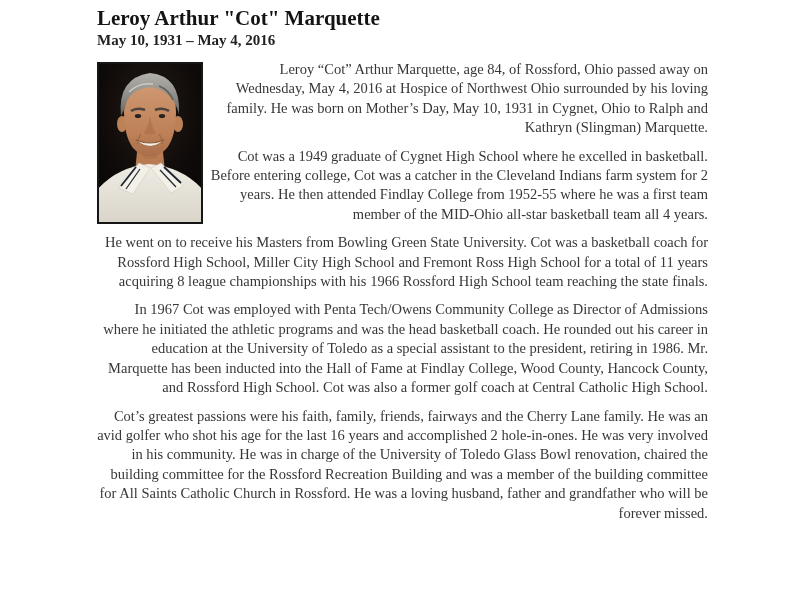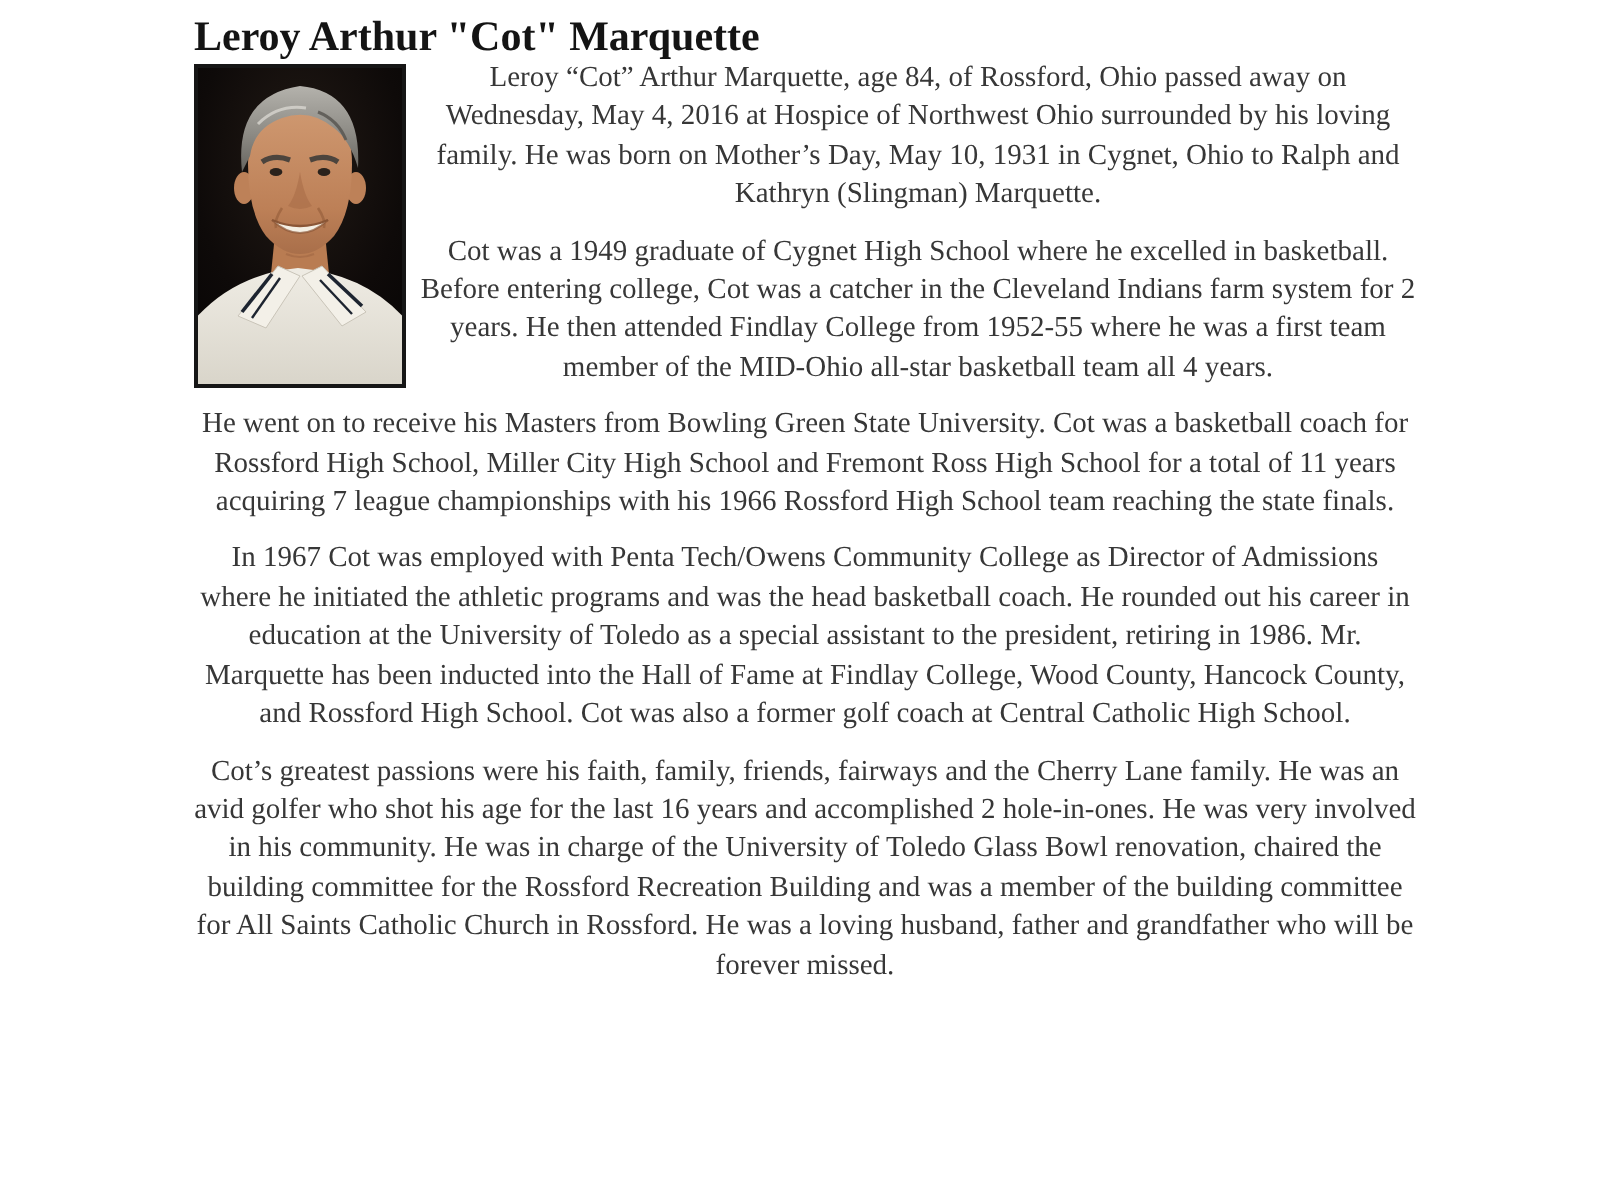--- a/index.html
+++ b/index.html
@@ -39,31 +39,32 @@
     border: 2px solid #161616;
     margin: 2px 7px 6px 0;
     background: #0a0808;
     overflow: hidden;
   }
   .photo-frame svg { display: block; width: 102px; height: 158px; }
   .obit p {
     font-size: 14.5px;
     line-height: 19.4px;
     margin: 0 0 9px 0;
-    text-align: center;
+    text-align: right;
     color: #373737;
   }
   .obit p:last-child { margin-bottom: 16px; }
 </style>
 </head>
 <body>
 
 <div class="page">
 
   <h1 class="title">Leroy Arthur "Cot" Marquette</h1>
+  <div class="dates">May 10, 1931 – May 4, 2016</div>
 
   <div class="obit">
 
     <figure class="photo-frame" style="margin-left:0;margin-top:2px;">
       <svg viewBox="0 0 102 158" aria-hidden="true">
         <defs>
           <radialGradient id="bgGrad" cx="50%" cy="30%" r="85%">
             <stop offset="0%" stop-color="#221a15"></stop>
             <stop offset="60%" stop-color="#0e0a09"></stop>
             <stop offset="100%" stop-color="#060404"></stop>
@@ -121,18 +122,18 @@
         <path d="M37 76 Q51 89 65 76 Q51 82 37 76 Z" fill="#f4efe3"></path>
         <path d="M37 76 Q51 82 65 76" stroke="#8a5636" stroke-width="1.2" fill="none"></path>
         <path d="M37 76 Q51 89 65 76" stroke="#8a5636" stroke-width="1" fill="none" opacity="0.7"></path>
 
         <path d="M44 93 Q51 96 58 93" stroke="#a06844" stroke-width="1" fill="none" opacity="0.6"></path>
       </svg>
     </figure>
 
     <p>Leroy “Cot” Arthur Marquette, age 84, of Rossford, Ohio passed away on Wednesday, May 4, 2016 at Hospice of Northwest Ohio surrounded by his loving family. He was born on Mother’s Day, May 10, 1931 in Cygnet, Ohio to Ralph and Kathryn (Slingman) Marquette.</p>
     <p>Cot was a 1949 graduate of Cygnet High School where he excelled in basketball. Before entering college, Cot was a catcher in the Cleveland Indians farm system for 2 years. He then attended Findlay College from 1952-55 where he was a first team member of the MID-Ohio all-star basketball team all 4 years.</p>
-    <p>He went on to receive his Masters from Bowling Green State University. Cot was a basketball coach for Rossford High School, Miller City High School and Fremont Ross High School for a total of 11 years acquiring 7 league championships with his 1966 Rossford High School team reaching the state finals.</p>
+    <p>He went on to receive his Masters from Bowling Green State University. Cot was a basketball coach for Rossford High School, Miller City High School and Fremont Ross High School for a total of 11 years acquiring 8 league championships with his 1966 Rossford High School team reaching the state finals.</p>
     <p>In 1967 Cot was employed with Penta Tech/Owens Community College as Director of Admissions where he initiated the athletic programs and was the head basketball coach. He rounded out his career in education at the University of Toledo as a special assistant to the president, retiring in 1986. Mr. Marquette has been inducted into the Hall of Fame at Findlay College, Wood County, Hancock County, and Rossford High School. Cot was also a former golf coach at Central Catholic High School.</p>
     <p>Cot’s greatest passions were his faith, family, friends, fairways and the Cherry Lane family. He was an avid golfer who shot his age for the last 16 years and accomplished 2 hole-in-ones. He was very involved in his community. He was in charge of the University of Toledo Glass Bowl renovation, chaired the building committee for the Rossford Recreation Building and was a member of the building committee for All Saints Catholic Church in Rossford. He was a loving husband, father and grandfather who will be forever missed.</p>
   </div>
 
 </div>
 
 </body></html>

